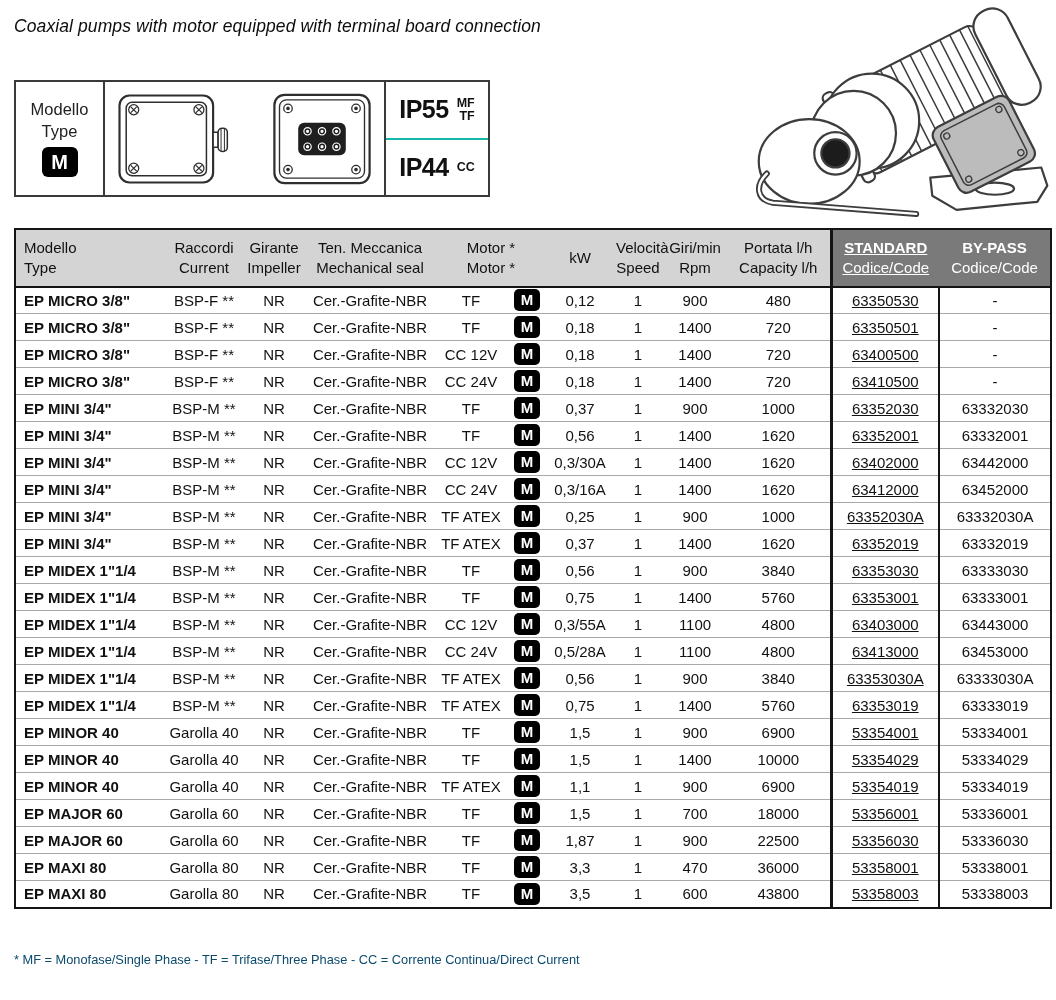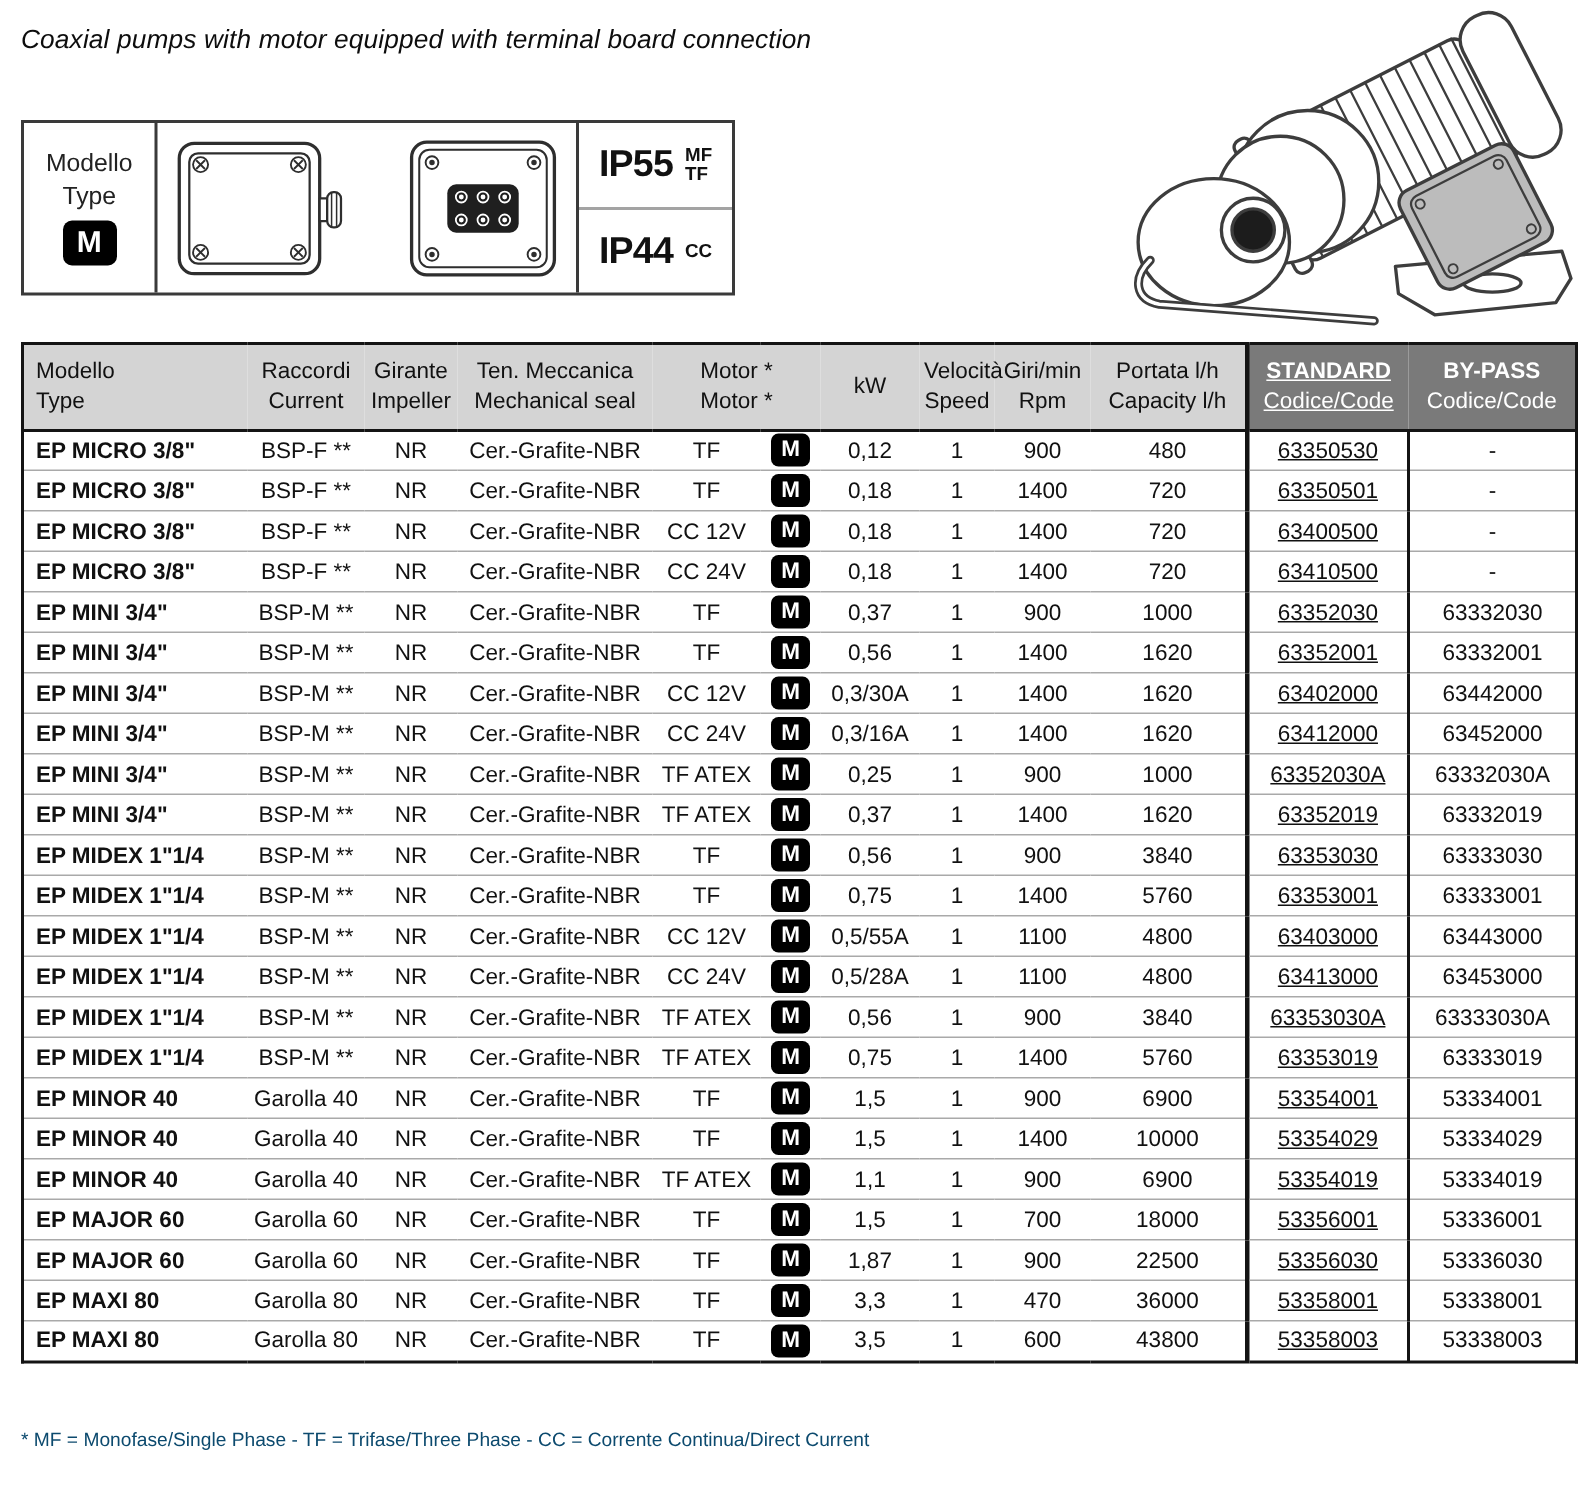--- a/index.html
+++ b/index.html
@@ -11,24 +11,24 @@
   .title { position:absolute; left:14px; top:16px; font-size:17.5px; font-weight:normal; font-style:italic; color:#0d0d0d; letter-spacing:.1px; }
 
   
   .info-box { position:absolute; left:14px; top:80px; width:476px; height:117px; border:2px solid #3a3a3a; display:flex; background:#fff; }
   .ib-model { width:89px; border-right:2px solid #3a3a3a; display:flex; flex-direction:column; align-items:center; justify-content:center; gap:3px; }
   .ib-model .lbl { font-size:16.5px; color:#222; line-height:1.15; }
   .ib-badge { margin-top:4px; width:36px; height:30px; background:#000; color:#fff; border-radius:6px; font-weight:bold; font-size:20px; line-height:30px; text-align:center; }
   .ib-images { flex:1; border-right:2px solid #3a3a3a; display:flex; align-items:center; justify-content:center; gap:42px; }
   .ib-ip { width:102px; display:flex; flex-direction:column; }
   .ib-ip-row { flex:1; display:flex; align-items:center; justify-content:center; gap:8px; }
-  .ib-ip-row:first-child { border-bottom:2px solid #a3a3a3; }
+  .ib-ip-row:first-child { border-bottom:2px solid #14b8a6; }
   .ip-code { font-size:25px; font-weight:bold; letter-spacing:-0.5px; }
   .ip-types { display:flex; flex-direction:column; line-height:1.05; }
-  .ip-types span { font-size:12.5px; font-weight:bold; }
+  .ip-types span { font-size:12.5px; font-weight:bold;text-align:right; }
 
   
   .pump-art { position:absolute; left:742px; top:0px; width:314px; height:224px; }
 
   
   table.spec { position:absolute; left:14px; top:228px; width:1036px; border-collapse:collapse; table-layout:fixed; border:2px solid #141414; }
   .spec th { background:#d4d4d4; font-weight:normal; font-size:15px; line-height:1.32; padding:8px 3px; vertical-align:middle; text-align:center; border-bottom:2px solid #141414; }
   .spec th.h-model { text-align:left; padding-left:8px; }
   .spec th.h-dark { background:#7a7a7a; color:#fff; }
   .spec th .b { font-weight:bold; }
@@ -395,21 +395,21 @@
       <td class="c-byp">63333001</td>
     </tr>
 
     <tr>
       <td class="c-model">EP MIDEX 1"1/4</td>
       <td>BSP-M **</td>
       <td>NR</td>
       <td>Cer.-Grafite-NBR</td>
       <td>CC 12V</td>
       <td class="c-badge"><span class="m-badge">M</span></td>
-      <td>0,5/55A</td>
+      <td>0,3/55A</td>
       <td>1</td>
       <td>1100</td>
       <td>4800</td>
       <td class="c-std">63403000</td>
       <td class="c-byp">63443000</td>
     </tr>
 
     <tr>
       <td class="c-model">EP MIDEX 1"1/4</td>
       <td>BSP-M **</td>

